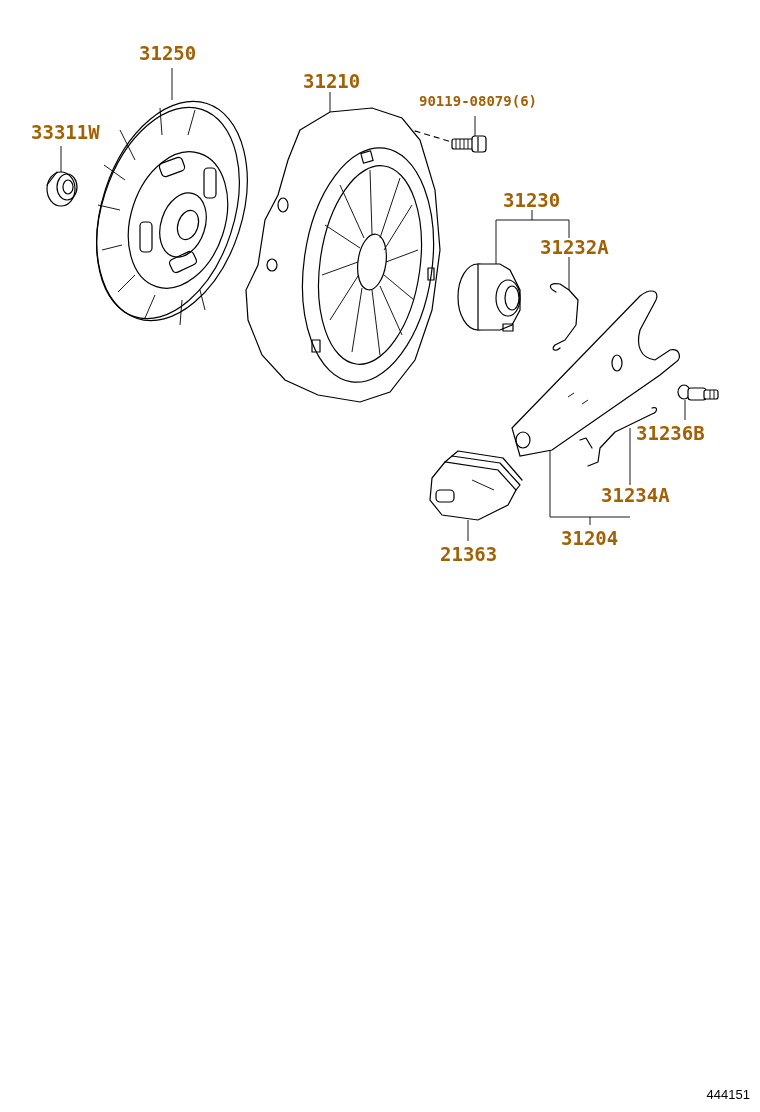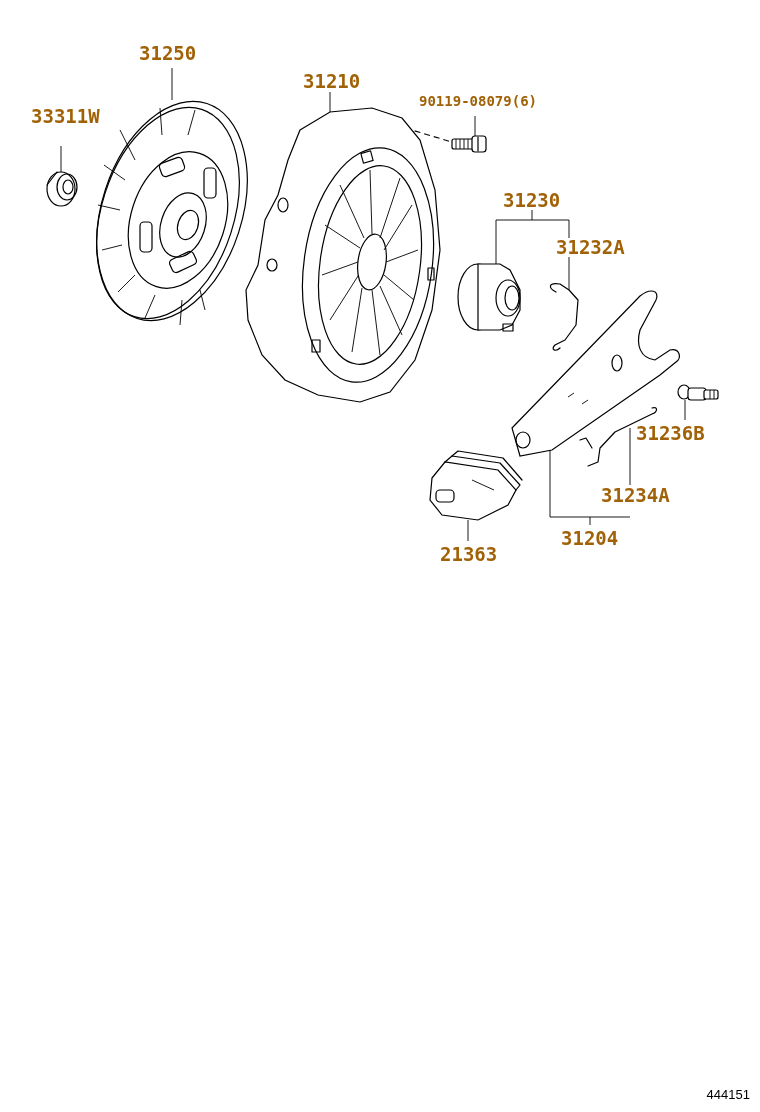--- a/index.html
+++ b/index.html
@@ -173,25 +173,25 @@
   <g class="hotspot">
     <path class="fillw" d="M432,478 L445,462 L498,470 L516,490 L508,505 L478,520 L442,515 L430,500 Z"></path>
     <path class="ln" d="M445,462 L452,456 L500,463 L520,485 L516,490"></path>
     <path class="ln" d="M452,456 L458,451 L503,458 L522,480"></path>
     <rect class="ln" x="436" y="490" width="18" height="12" rx="4"></rect>
     <line class="thin" x1="472" y1="480" x2="494" y2="490"></line>
   </g>
 </svg>
 
 <span class="label" style="left:139px; top:44px;">31250</span>
-<span class="label" style="left:31px; top:107px;">33311W</span>
+<span class="label" style="left:31px; top:123px;">33311W</span>
 <span class="label" style="left:303px; top:72px;">31210</span>
 <span class="label bolt" style="left:419px; top:94px;">90119-08079(6)</span>
 <span class="label" style="left:503px; top:191px;">31230</span>
-<span class="label" style="left:540px; top:238px;margin-left:16px;">31232A</span>
+<span class="label" style="left:540px; top:238px;">31232A</span>
 <span class="label" style="left:636px; top:424px;">31236B</span>
 <span class="label" style="left:601px; top:486px;text-align:right;">31234A</span>
 <span class="label" style="left:561px; top:529px;">31204</span>
 <span class="label" style="left:440px; top:545px;">21363</span>
 
 <span class="diagram-id">444151</span>
 
 </div>
 
 </body></html>

